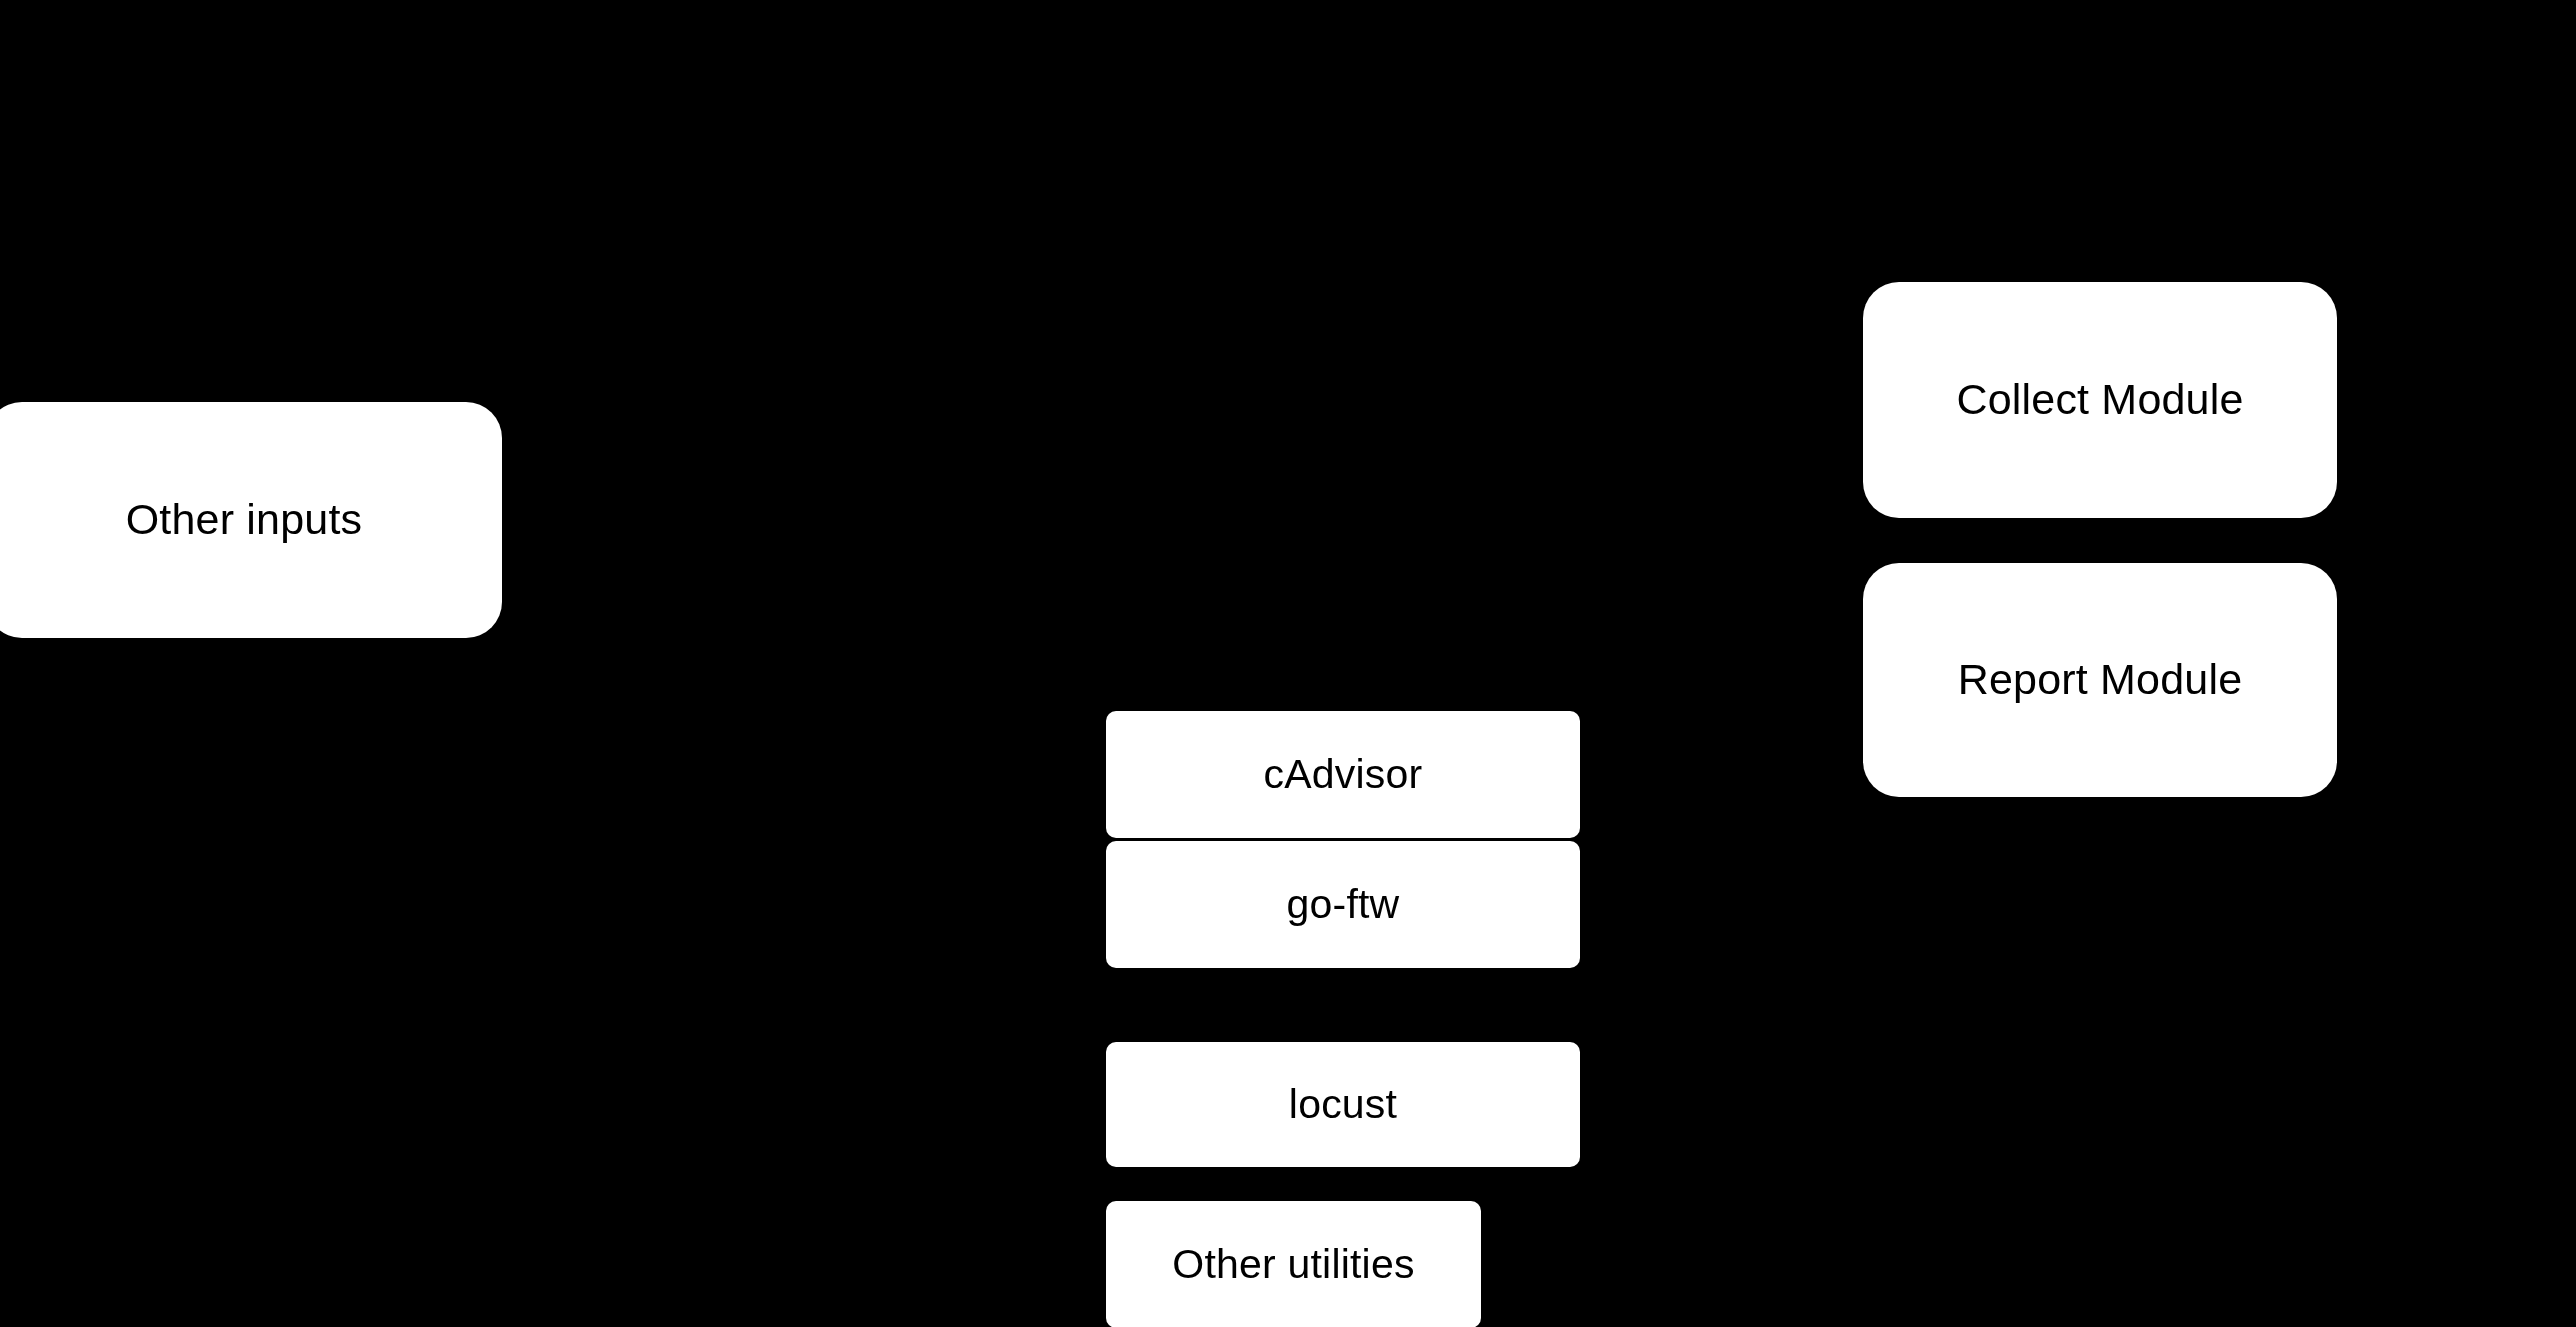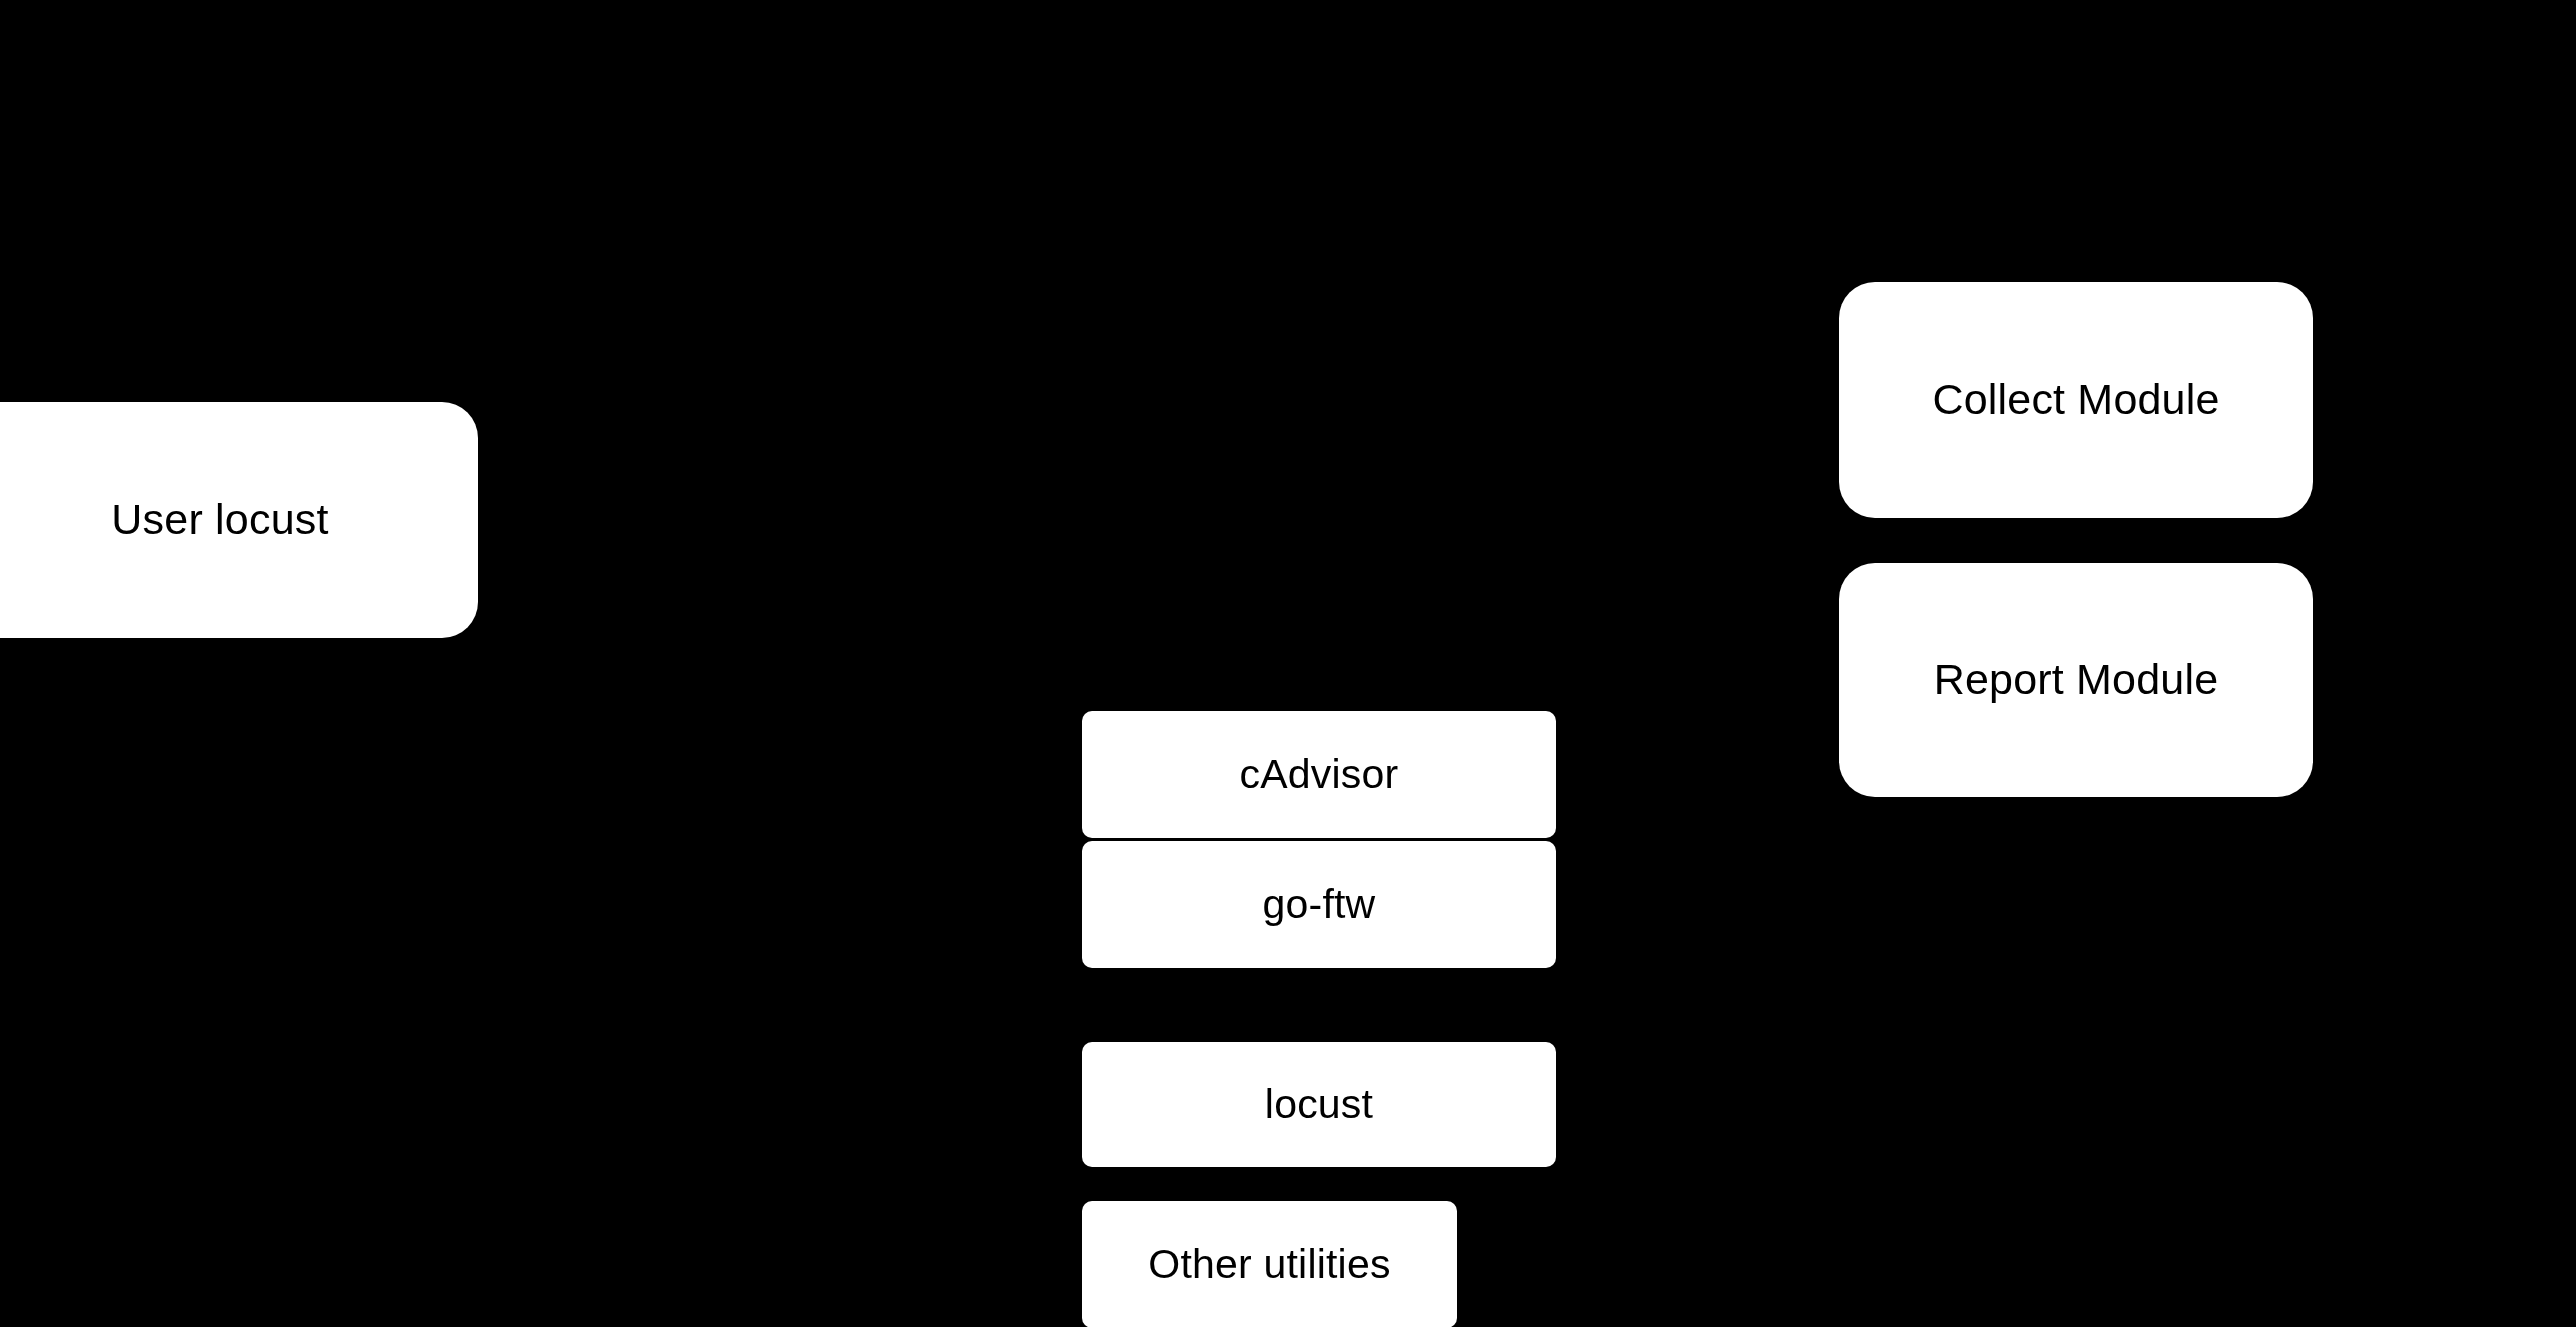--- a/index.html
+++ b/index.html
@@ -21,20 +21,21 @@
     background: #ffffff;
     color: #000000;
     border-radius: 34px;
     display: flex;
     align-items: center;
     justify-content: center;
     text-align: center;
     box-sizing: border-box;
     line-height: 1.1;
     user-select: none;
+    margin-left: 24px;
   }
   .node-label {
     display: block;
     white-space: nowrap;
     letter-spacing: 0.2px;
   }
 
   
   .node.primary { font-size: 43px; border-radius: 36px; }
   
@@ -65,21 +66,21 @@
   #node-other-utilities {
     left: 1082px; top: 1201px; width: 375px; height: 127px; text-align: center;
   }
 </style>
 </head>
 <body>
 
 <div id="canvas">
 
   <div class="node primary" id="node-user-inputs">
-    <span class="node-label">User locust</span>
+    <span class="node-label">Other inputs</span>
   </div>
 
 
   <div class="node primary" id="node-collect-module">
     <span class="node-label">Collect Module</span>
   </div>
 
   <div class="node primary" id="node-report-module">
     <span class="node-label">Report Module</span>
   </div>

